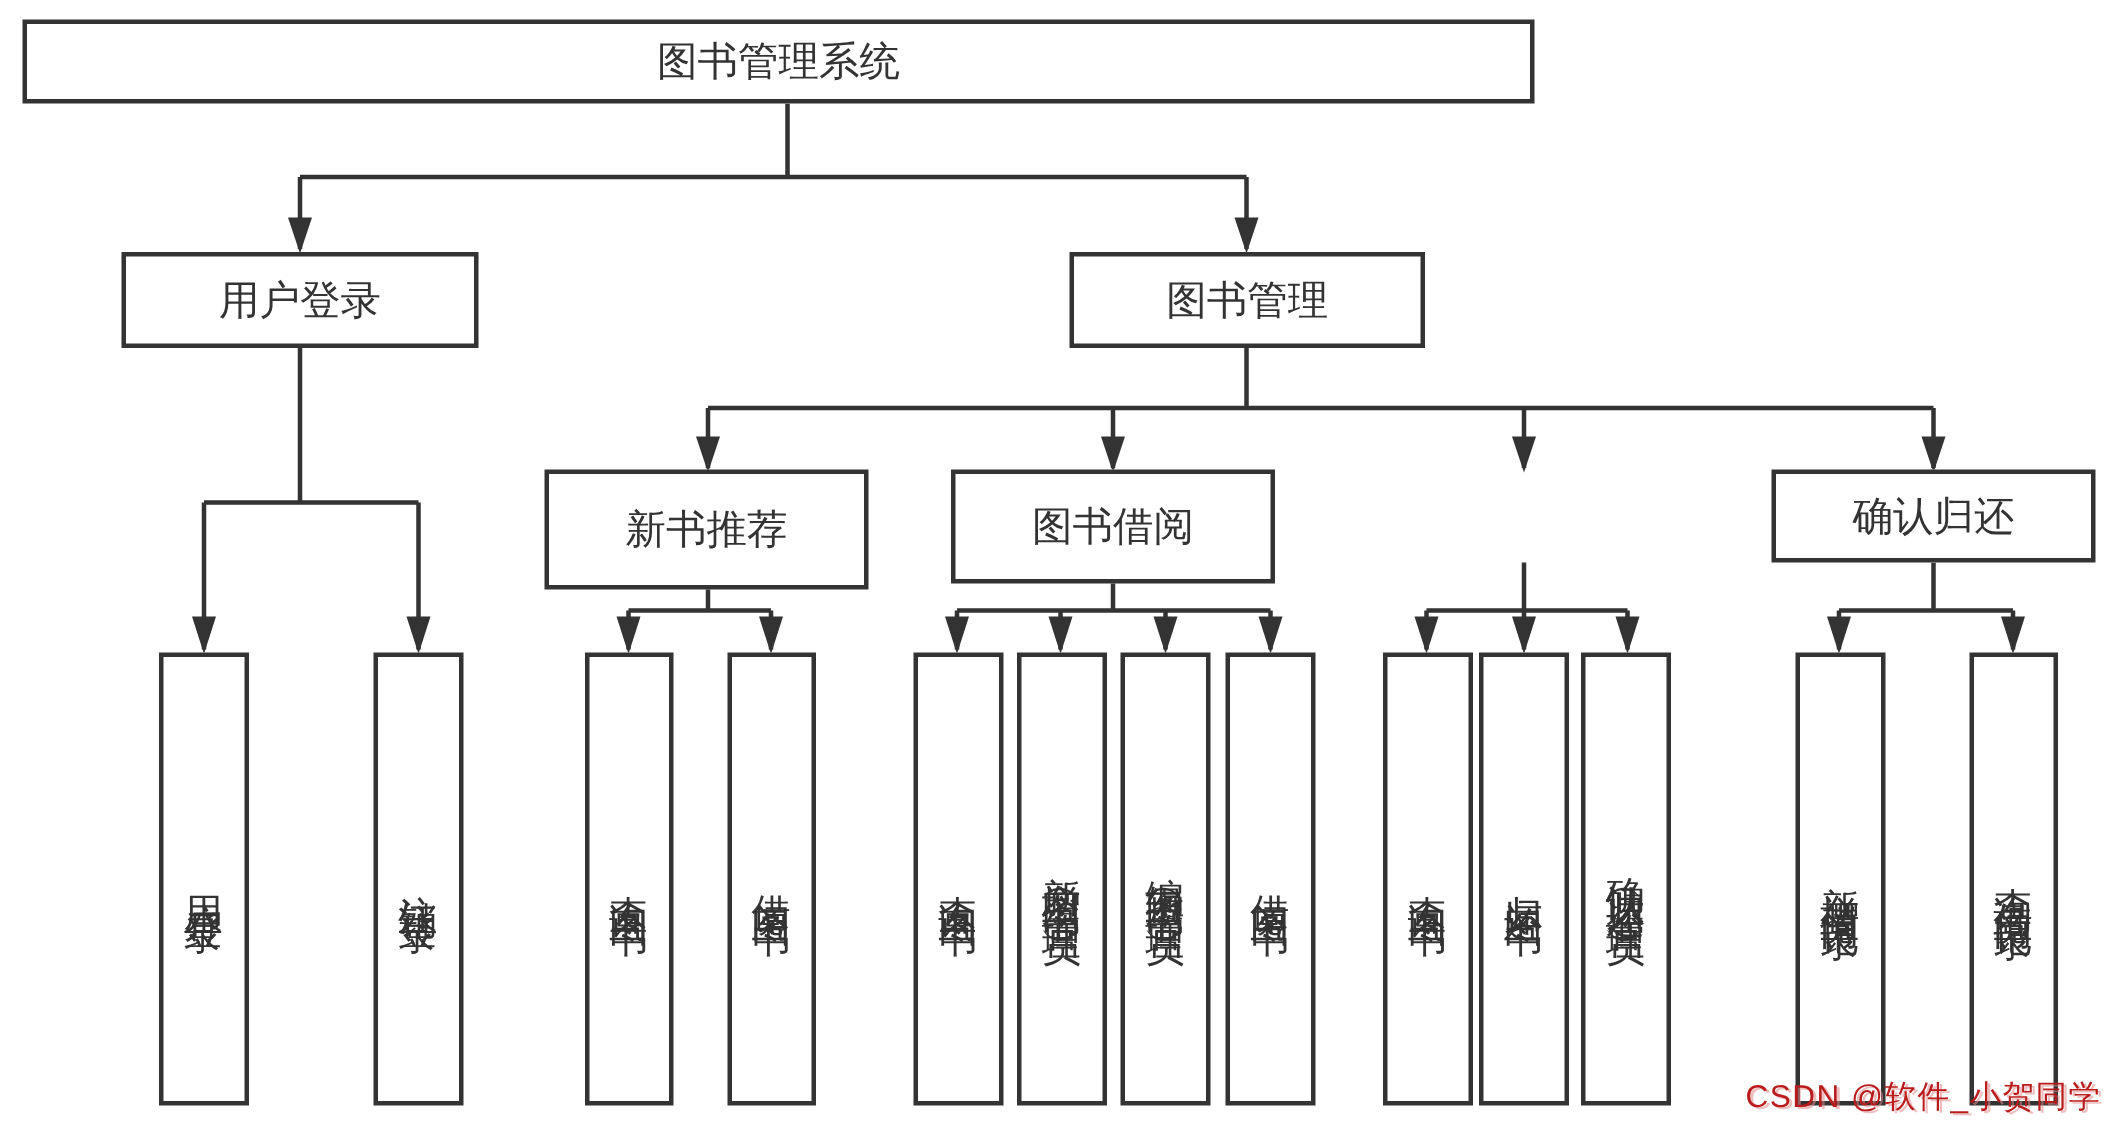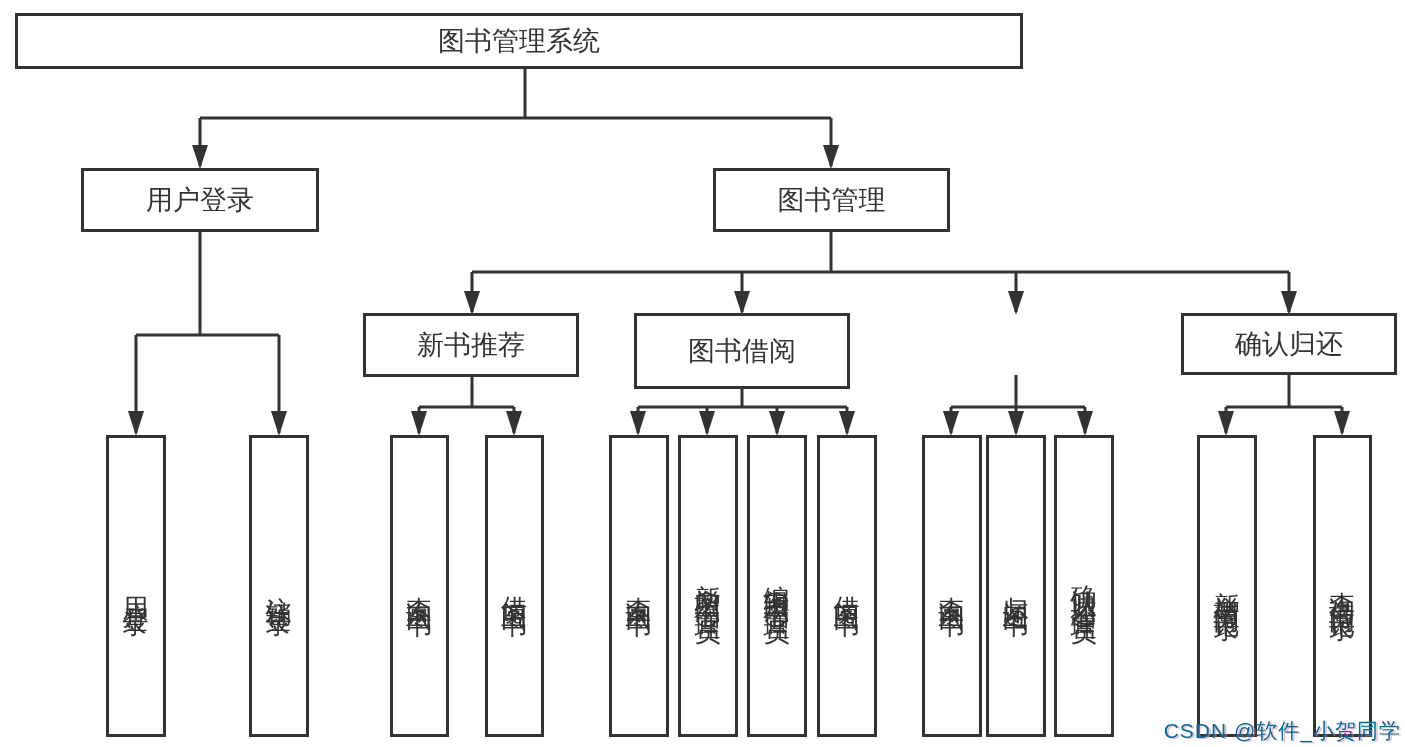--- a/index.html
+++ b/index.html
@@ -12,21 +12,21 @@
     position:absolute;box-sizing:border-box;background:#ffffff;border:3px solid #333333;
     display:flex;align-items:center;justify-content:center;
     font-size:27px;color:#333333;text-align:center;line-height:1.2;
   }
   .node.v{
     writing-mode:vertical-rl;text-orientation:mixed;
     font-size:26px;letter-spacing:5px;line-height:1;
   }
   .watermark{
     position:absolute;right:4px;bottom:2px;z-index:5;
-    font-size:21px;letter-spacing:1px;color:#0369a1;
+    font-size:21px;letter-spacing:1px;color:#b91c1c;
     text-shadow:2px 1px 0 rgba(224,138,138,0.55);
     white-space:nowrap;
   }
 </style>
 </head>
 <body>
 
 <div class="stage">
 
   <svg class="wires" viewBox="0 0 1405 747">
@@ -60,21 +60,21 @@
       <polygon points="1218,411 1234,411 1226,436"></polygon>
       <polygon points="1334,411 1350,411 1342,436"></polygon>
     </g>
   </svg>
 
   <div class="node" style="left:15px;top:13px;width:1008px;height:56px">图书管理系统</div>
 
   <div class="node" style="left:81px;top:168px;width:238px;height:64px">用户登录</div>
   <div class="node" style="left:713px;top:168px;width:237px;height:64px">图书管理</div>
 
-  <div class="node" style="left:363px;top:313px;width:216px;height:64px">新书推荐</div>
+  <div class="node" style="left:363px;top:313px;width:216px;height:80px">新书推荐</div>
   <div class="node" style="left:634px;top:313px;width:216px;height:76px">图书借阅</div>
   <div class="node" style="left:1181px;top:313px;width:216px;height:62px">确认归还</div>
 
   <div class="node v" style="left:106px;top:435px;width:60px;height:302px">用户登录</div>
   <div class="node v" style="left:249px;top:435px;width:60px;height:302px">注销登录</div>
 
   <div class="node v" style="left:390px;top:435px;width:59px;height:302px">查询图书</div>
   <div class="node v" style="left:485px;top:435px;width:59px;height:302px">借阅图书</div>
 
   <div class="node v" style="left:609px;top:435px;width:60px;height:302px">查询图书</div>

